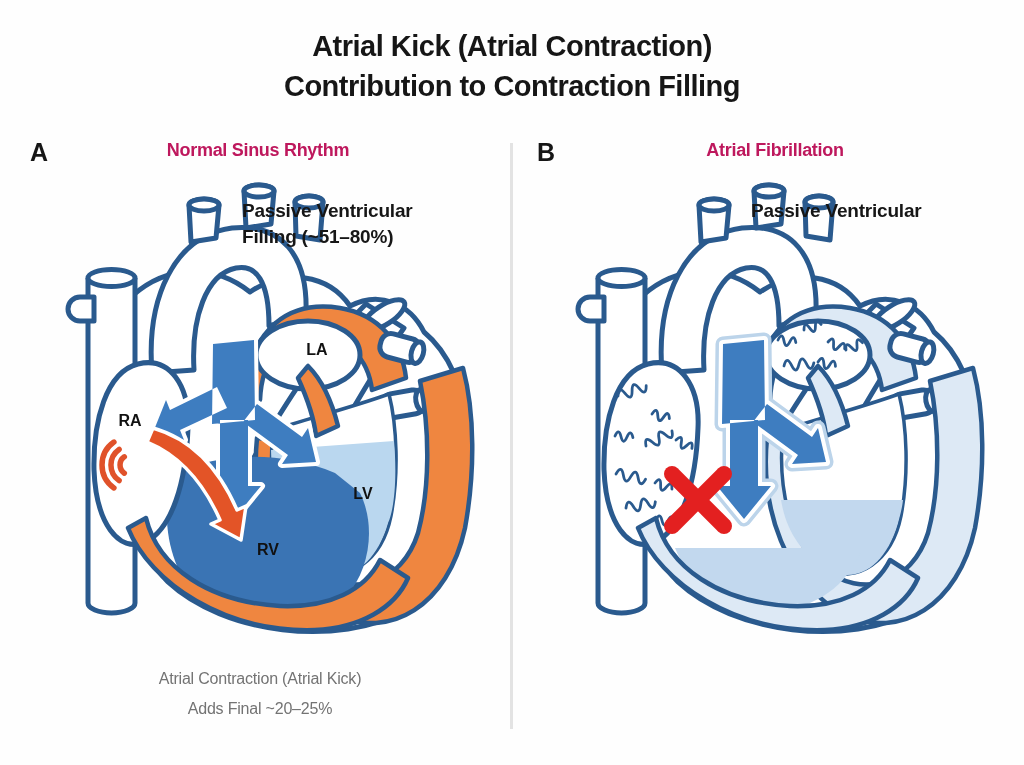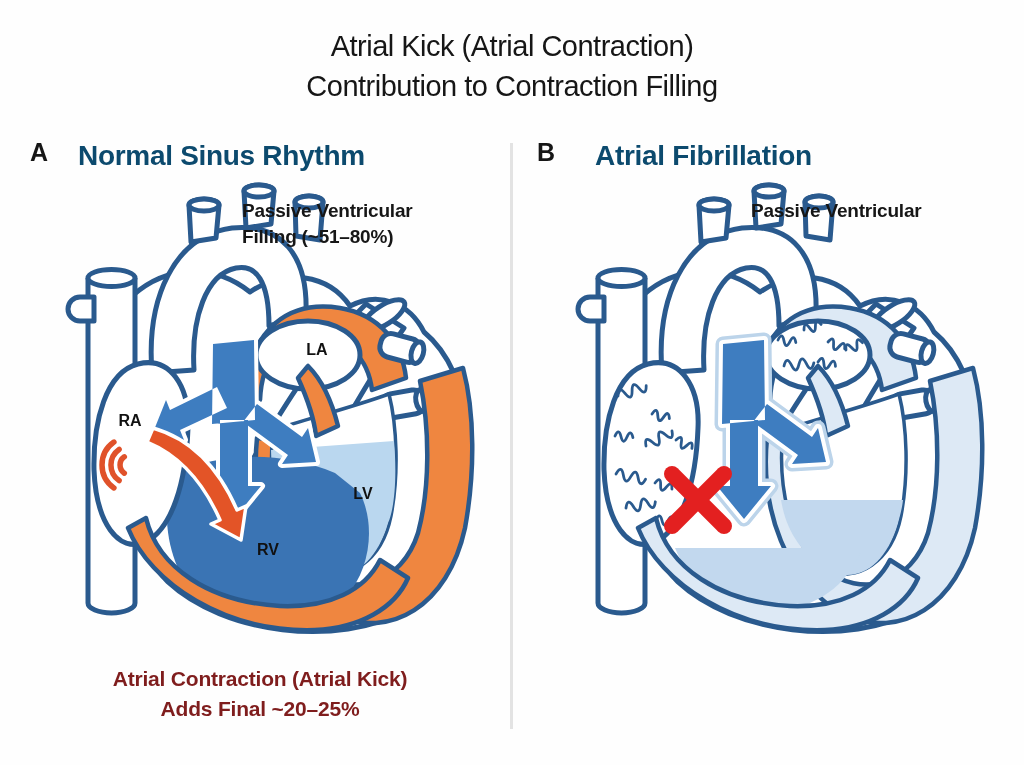--- a/index.html
+++ b/index.html
@@ -1,28 +1,28 @@
 <!DOCTYPE html>
 <html><head>
 <meta charset="utf-8">
 <style>
   html,body{margin:0;padding:0;background:#ffffff;}
   .stage{
     position:relative;width:1024px;height:765px;background:#fefefe;
     font-family:"Liberation Sans", sans-serif;color:#1a1a1a;overflow:hidden;
   }
   .title{position:absolute;left:0;top:26px;width:1024px;text-align:center;
-    font-weight:400;font-size:29px;line-height:40px;letter-spacing:-0.5px;color:#161616;}
+    font-weight:700;font-size:29px;line-height:40px;letter-spacing:-0.5px;color:#161616;}
   .panel-letter{position:absolute;font-weight:700;font-size:25px;color:#161616;}
-  .panel-heading{position:absolute;font-weight:700;font-size:28px;color:#0c4a6e;
-    text-align:left;letter-spacing:-0.3px;}
+  .panel-heading{position:absolute;font-weight:700;font-size:18px;color:#be185d;
+    text-align:center;letter-spacing:-0.3px;}
   .annotation{position:absolute;font-weight:700;font-size:19px;
     line-height:26px;color:#161616;letter-spacing:-0.2px;}
-  .caption{position:absolute;text-align:center;font-weight:700;font-size:21px;
-    line-height:30px;color:#7f1d1d;letter-spacing:-0.2px;}
+  .caption{position:absolute;text-align:center;font-weight:400;font-size:16px;
+    line-height:30px;color:#737373;letter-spacing:-0.2px;}
   .chamber{position:absolute;width:60px;text-align:center;font-weight:700;
     font-size:16px;color:#111;}
   .divider{position:absolute;left:510px;top:143px;width:3px;height:586px;background:#e3e3e3;}
   svg{position:absolute;overflow:visible;}
 
   
   .white  {fill:#ffffff;stroke:#2a5a8e;stroke-width:5;stroke-linejoin:round;}
   .thin   {stroke-width:3.5;}
   .orange {fill:#ef8640;stroke:#2a5a8e;stroke-width:4.5;stroke-linejoin:round;}
   .lvfluid{fill:#bad7ef;stroke:none;}

